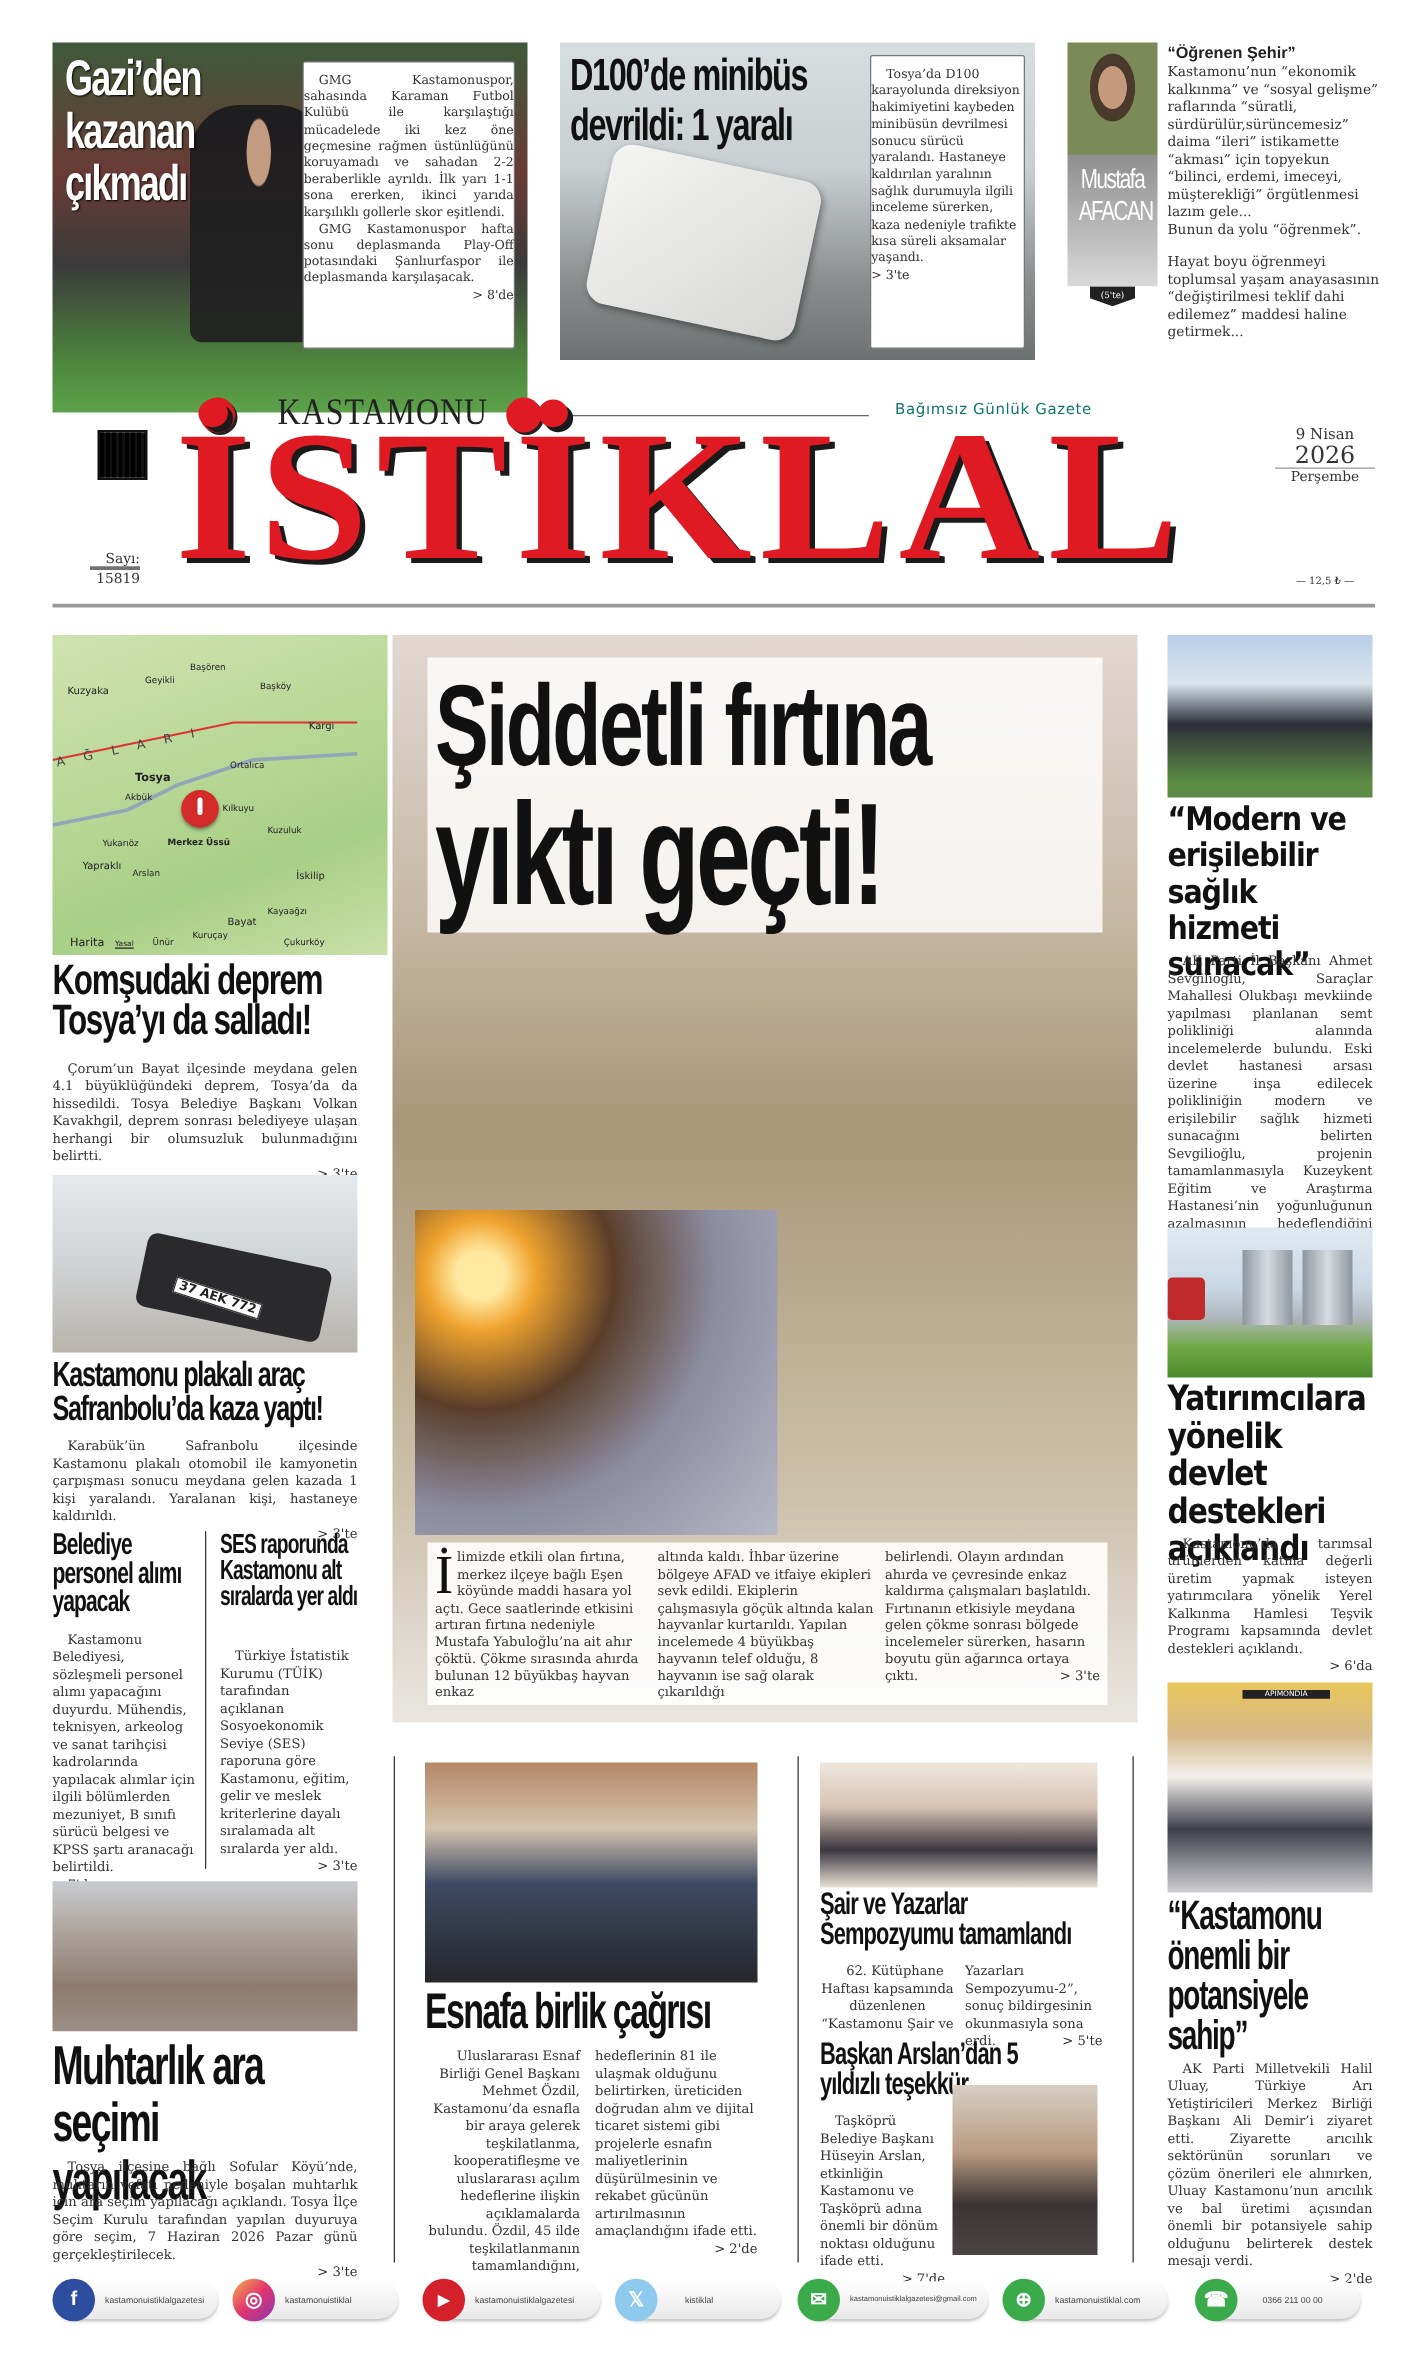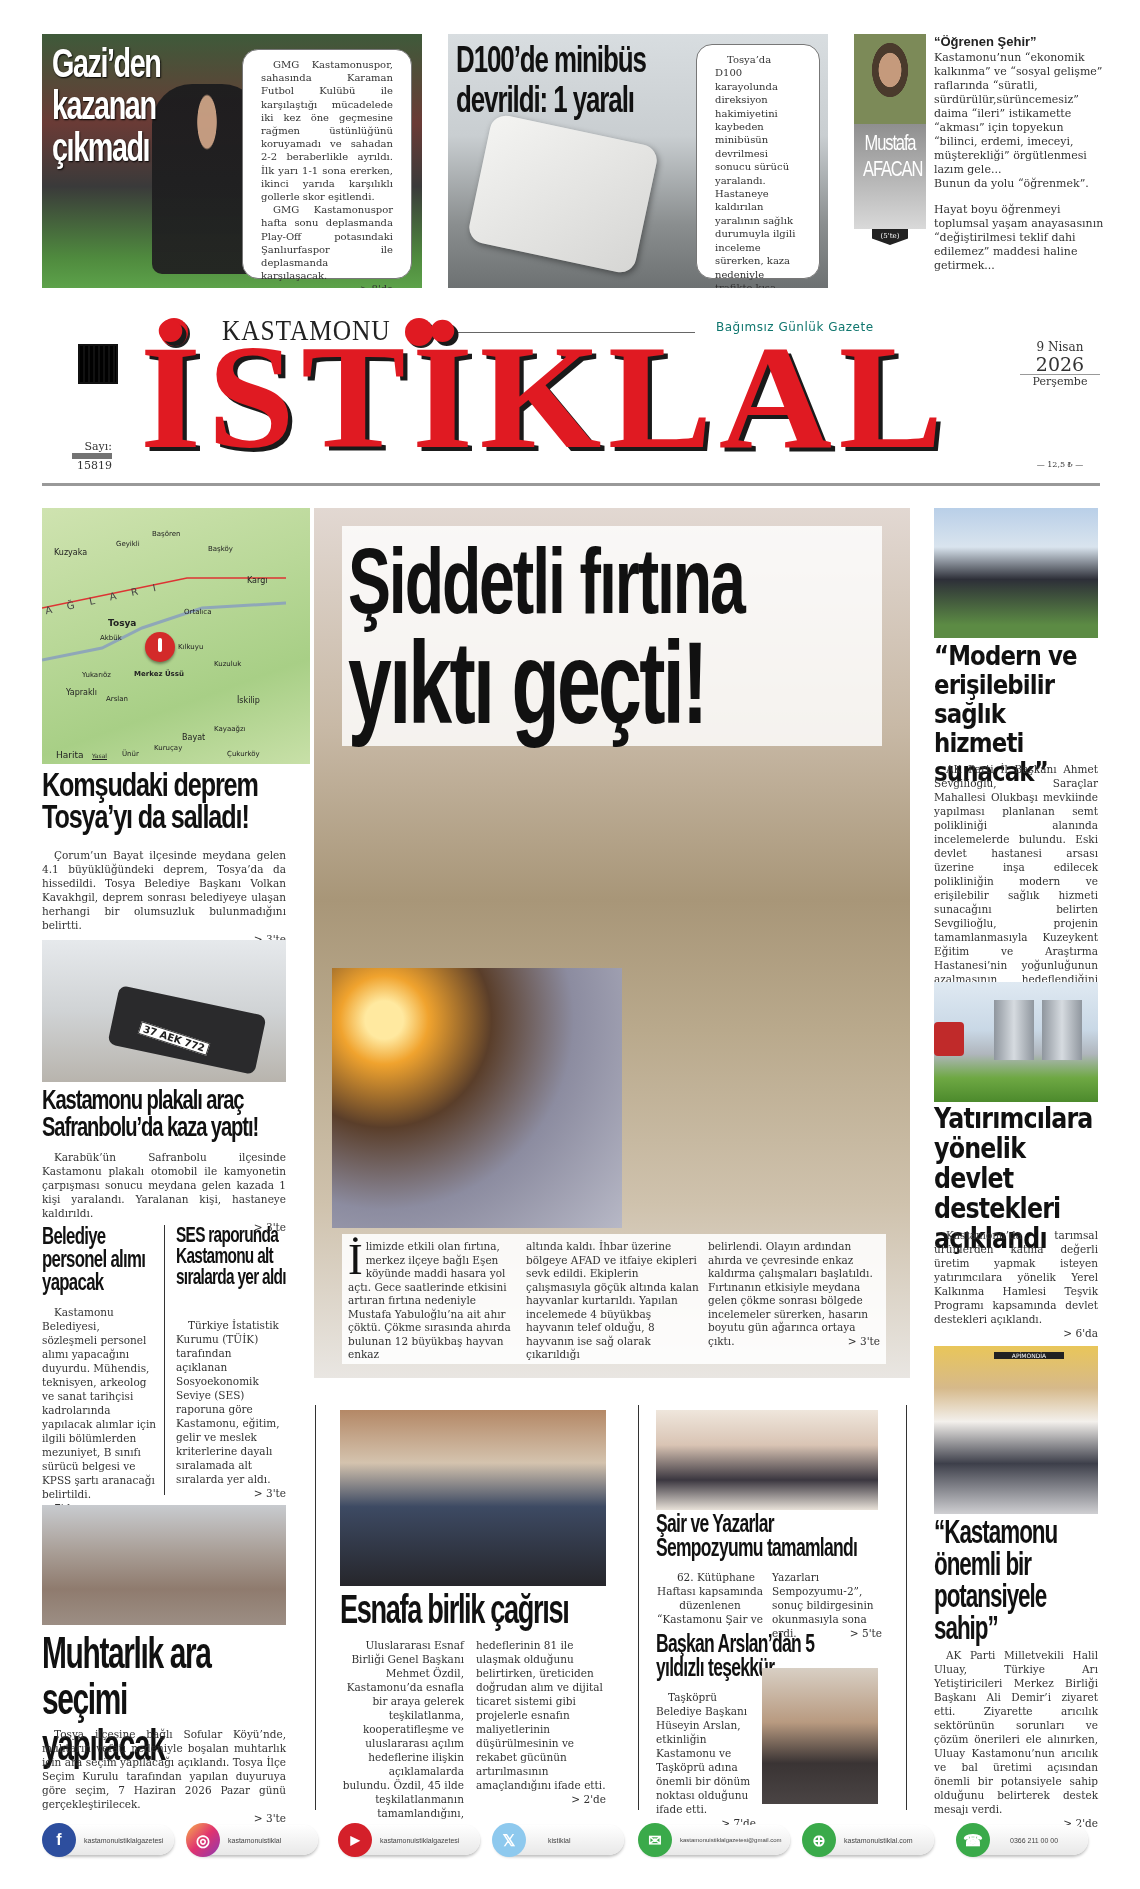--- a/index.html
+++ b/index.html
@@ -10,26 +10,26 @@
 .body-text{font-size:10.5px;line-height:14px;color:#333;text-align:justify}
 .body-text p{text-indent:12px}
 .ref{float:right}
 .photo{overflow:hidden}
 .hl{font-family:"Liberation Sans",sans-serif;font-weight:bold;color:#111;line-height:0.95}
 .vline{position:absolute;width:2px;background:#333}
 .hline{position:absolute;height:2px;background:#888}
 .footer-pill{position:absolute;height:30px;border-radius:15px;background:linear-gradient(#fff,#e8e8e8);box-shadow:0 2px 3px rgba(0,0,0,0.25);display:flex;align-items:center}
 .footer-pill .ic{width:34px;height:34px;border-radius:50%;display:flex;align-items:center;justify-content:center;color:#fff;font-family:"Liberation Sans",sans-serif;font-weight:bold;font-size:16px;margin-left:-2px}
 .footer-pill .txt{font-family:"Liberation Sans",sans-serif;font-size:7px;color:#444;padding:0 8px;white-space:nowrap}
-.box{background:#fff;border:1px solid #777;border-radius:16px;padding:8px 18px}
+.box{background:#fff;border:1px solid #777;border-radius:2px;padding:8px 0}
 </style>
 </head>
 <body>
 
-<div class="abs photo" style="left:42px;top:34px;width:380px;height:254px;background:linear-gradient(180deg,#3e5a3a 0%,#6a3b36 35%,#3a3a3a 60%,#4f8a3e 88%,#5da24a 100%)">
+<div class="abs photo" style="left:42px;top:34px;width:380px;height:296px;background:linear-gradient(180deg,#3e5a3a 0%,#6a3b36 35%,#3a3a3a 60%,#4f8a3e 88%,#5da24a 100%)">
   <div class="abs" style="left:110px;top:50px;width:110px;height:190px;background:radial-gradient(ellipse at 50% 20%,#c9a184 0 12%,transparent 13%),linear-gradient(#1c1c1e,#222);border-radius:40px 40px 10px 10px;opacity:.95"></div>
   <div class="abs cond" style="left:10px;top:8px;width:120px;font-size:40px;line-height:42px;color:#fff;text-shadow:1px 1px 2px #000;letter-spacing:-2px;transform:scaleX(.72);width:170px">Gazi’den kazanan çıkmadı</div>
   <div class="abs box" style="left:200px;top:15px;width:170px;height:230px">
     <div class="body-text" style="font-size:10px;line-height:13.2px">
       <p>GMG Kastamonuspor, sahasında Karaman Futbol Kulübü ile karşılaştığı mücadelede iki kez öne geçmesine rağmen üstünlüğünü koruyamadı ve sahadan 2-2 beraberlikle ayrıldı. İlk yarı 1-1 sona ererken, ikinci yarıda karşılıklı gollerle skor eşitlendi.</p>
       <p>GMG Kastamonuspor hafta sonu deplasmanda Play-Off potasındaki Şanlıurfaspor ile deplasmanda karşılaşacak.</p>
       <span class="ref">&gt; 8'de</span>
     </div>
   </div>
 </div>
@@ -64,21 +64,21 @@
 
 <div class="abs" style="left:80px;top:346px;width:36px;height:36px;background:repeating-linear-gradient(90deg,#111 0 3px,#fff 3px 5px),#111;background-blend-mode:multiply;outline:2px solid #111"></div>
 <div class="abs" style="left:160px;top:318px;width:28px;height:28px;border-radius:50%;background:#e01a22;box-shadow:2px 2px 0 #222"></div>
 <div class="abs" style="left:222px;top:313px;font-family:'Liberation Serif',serif;font-size:30px;letter-spacing:1px;color:#222;transform:scaleX(.85);transform-origin:left">KASTAMONU</div>
 <div class="abs" style="left:405px;top:318px;width:28px;height:28px;border-radius:50%;background:#e01a22;box-shadow:2px 2px 0 #222"></div>
 <div class="hline" style="left:445px;top:332px;width:250px;height:1px;background:#666"></div>
 <div class="abs" style="left:716px;top:320px;font-family:'DejaVu Sans',sans-serif;font-size:12px;color:#0f766e;letter-spacing:.5px">Bağımsız Günlük Gazete</div>
 <div class="abs" style="left:140px;top:322px;font-family:'Liberation Serif',serif;font-weight:bold;font-size:148px;line-height:150px;color:#e01a22;letter-spacing:6px;text-shadow:4px 4px 0 #1a1a1a;transform:scaleX(1.06);transform-origin:left top">İSTİKLAL</div>
 
 <div class="abs" style="left:72px;top:440px;text-align:right;width:40px;font-size:11px;color:#333">
-  <div style="border-bottom:6px solid #737373">Sayı:</div>
+  <div style="border-bottom:3px solid #737373">Sayı:</div>
   <div>15819</div>
 </div>
 <div class="abs" style="left:1020px;top:340px;width:80px;text-align:center;color:#333">
   <div style="font-size:12px">9 Nisan</div>
   <div style="font-size:19px;border-bottom:1px solid #999;line-height:20px">2026</div>
   <div style="font-size:11px">Perşembe</div>
 </div>
 <div class="abs" style="left:1020px;top:460px;width:80px;text-align:center;font-size:8px;color:#333">— <span>12,5 ₺</span> —</div>
 <div class="hline" style="left:42px;top:483px;width:1058px;height:3px;background:#999"></div>
 

